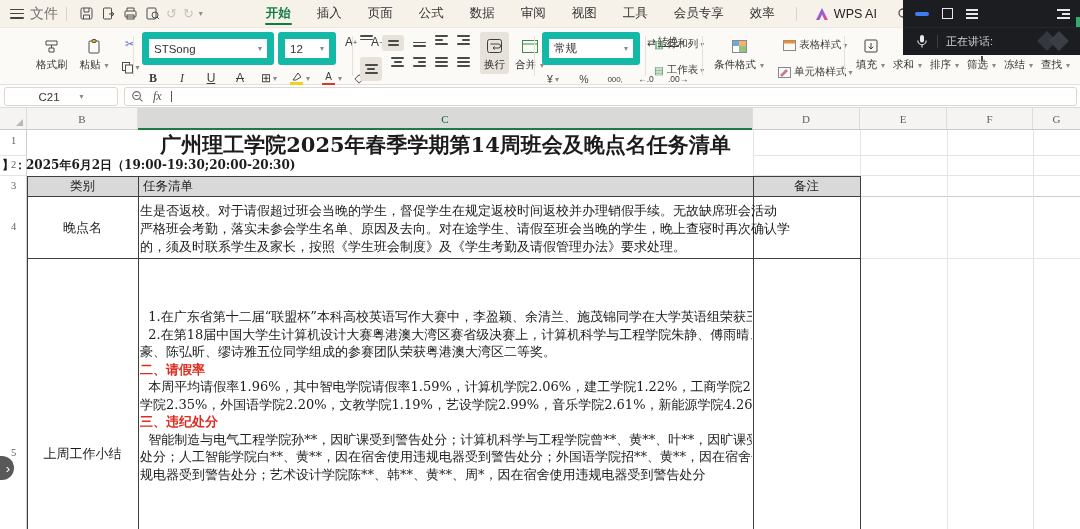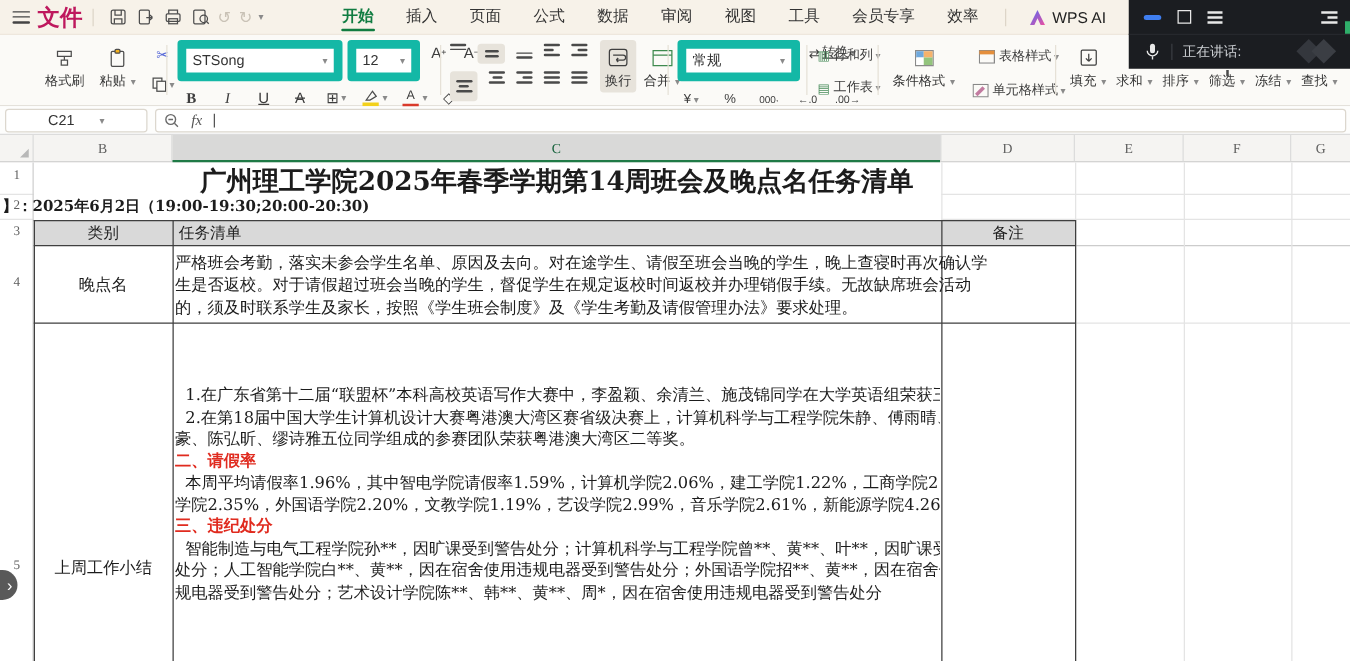--- a/index.html
+++ b/index.html
@@ -3,21 +3,21 @@
 <meta charset="utf-8">
 <style>
   html,body{margin:0;padding:0;background:#e9e9e9;}
   #app{position:relative;width:1080px;height:529px;overflow:hidden;background:#fff;
        font-family:"Liberation Sans",sans-serif;-webkit-font-smoothing:antialiased;}
   
   .tabbar{position:absolute;left:0;top:0;width:1080px;height:28px;background:#f7f2e9;
           display:flex;align-items:center;border-bottom:1px solid #eee7dd;box-sizing:border-box;}
   .hamb{width:14px;height:10px;margin-left:10px;display:flex;flex-direction:column;justify-content:space-between;}
   .hamb i{height:1.6px;background:#444;border-radius:1px;}
-  .file-lbl{font-size:18px;color:#be185d;margin-left:6px;font-weight:bold;}
+  .file-lbl{font-size:14px;color:#737373;margin-left:6px;}
   .vsep{width:1px;height:14px;background:#ddd5c8;margin:0 8px;}
   .qa-ico{width:22px;height:20px;display:flex;align-items:center;justify-content:center;cursor:pointer;}
   .qa-ico svg{display:block;}
   .undo{font-size:13px;color:#c9c2b6;padding:0 3px;}
   .car{font-size:8px;color:#8a8a8a;margin-left:2px;}
   .tabs{display:flex;align-items:center;height:100%;margin-left:50px;}
   .tab{font-size:12.5px;color:#333;padding:0 13px;height:100%;display:flex;align-items:center;position:relative;cursor:pointer;}
   .tab.active{color:#107c41;font-weight:bold;}
   .tab.active::after{content:"";position:absolute;left:12px;right:12px;bottom:2px;height:2.5px;background:#107c41;border-radius:2px;}
   .wps-ai{display:flex;align-items:center;gap:5px;font-size:12.5px;color:#222;padding:0 10px;}
@@ -510,22 +510,22 @@
 
     <div class="celltxt cline" style="left:2px;top:27px;font-size:12px;font-weight:bold;">】：2025年6月2日（19:00-19:30;20:00-20:30)</div>
 
     <div class="celltxt" style="left:27px;top:48px;width:111px;text-align:center;font-size:12.5px;">类别</div>
     <div class="celltxt" style="left:143px;top:48px;font-size:12.5px;">任务清单</div>
     <div class="celltxt" style="left:753px;top:48px;width:107px;text-align:center;font-size:12.5px;">备注</div>
 
     <div class="celltxt" style="left:27px;top:67px;width:111px;height:61px;display:flex;align-items:center;justify-content:center;font-size:13px;">晚点名</div>
     <div class="celltxt" style="left:140px;top:72px;width:612px;font-size:13px;line-height:18px;">
 
-    <div class="cline">严格班会考勤，落实未参会学生名单、原因及去向。对在途学生、请假至班会当晚的学生，晚上查寝时再次确认学</div>
-        <div class="cline">生是否返校。对于请假超过班会当晚的学生，督促学生在规定返校时间返校并办理销假手续。无故缺席班会活动</div>
+    <div class="cline">生是否返校。对于请假超过班会当晚的学生，督促学生在规定返校时间返校并办理销假手续。无故缺席班会活动</div>
+        <div class="cline">严格班会考勤，落实未参会学生名单、原因及去向。对在途学生、请假至班会当晚的学生，晚上查寝时再次确认学</div>
         <div class="cline">的，须及时联系学生及家长，按照《学生班会制度》及《学生考勤及请假管理办法》要求处理。</div>
       </div>
 
     <div class="celltxt" style="left:27px;top:315px;width:111px;text-align:center;font-size:13px;">上周工作小结</div>
     <div class="celltxt" style="left:140px;top:129px;width:612px;padding-top:49px;font-size:13px;line-height:17.5px;overflow:hidden;height:221px;">
 
         <div class="cline">  1.在广东省第十二届“联盟杯”本科高校英语写作大赛中，李盈颖、余清兰、施茂锦同学在大学英语组荣获三等</div>
         <div class="cline">  2.在第18届中国大学生计算机设计大赛粤港澳大湾区赛省级决赛上，计算机科学与工程学院朱静、傅雨晴、姚澎</div>
         <div class="cline">豪、陈弘昕、缪诗雅五位同学组成的参赛团队荣获粤港澳大湾区二等奖。</div>
         <div class="cline red">二、请假率</div>

